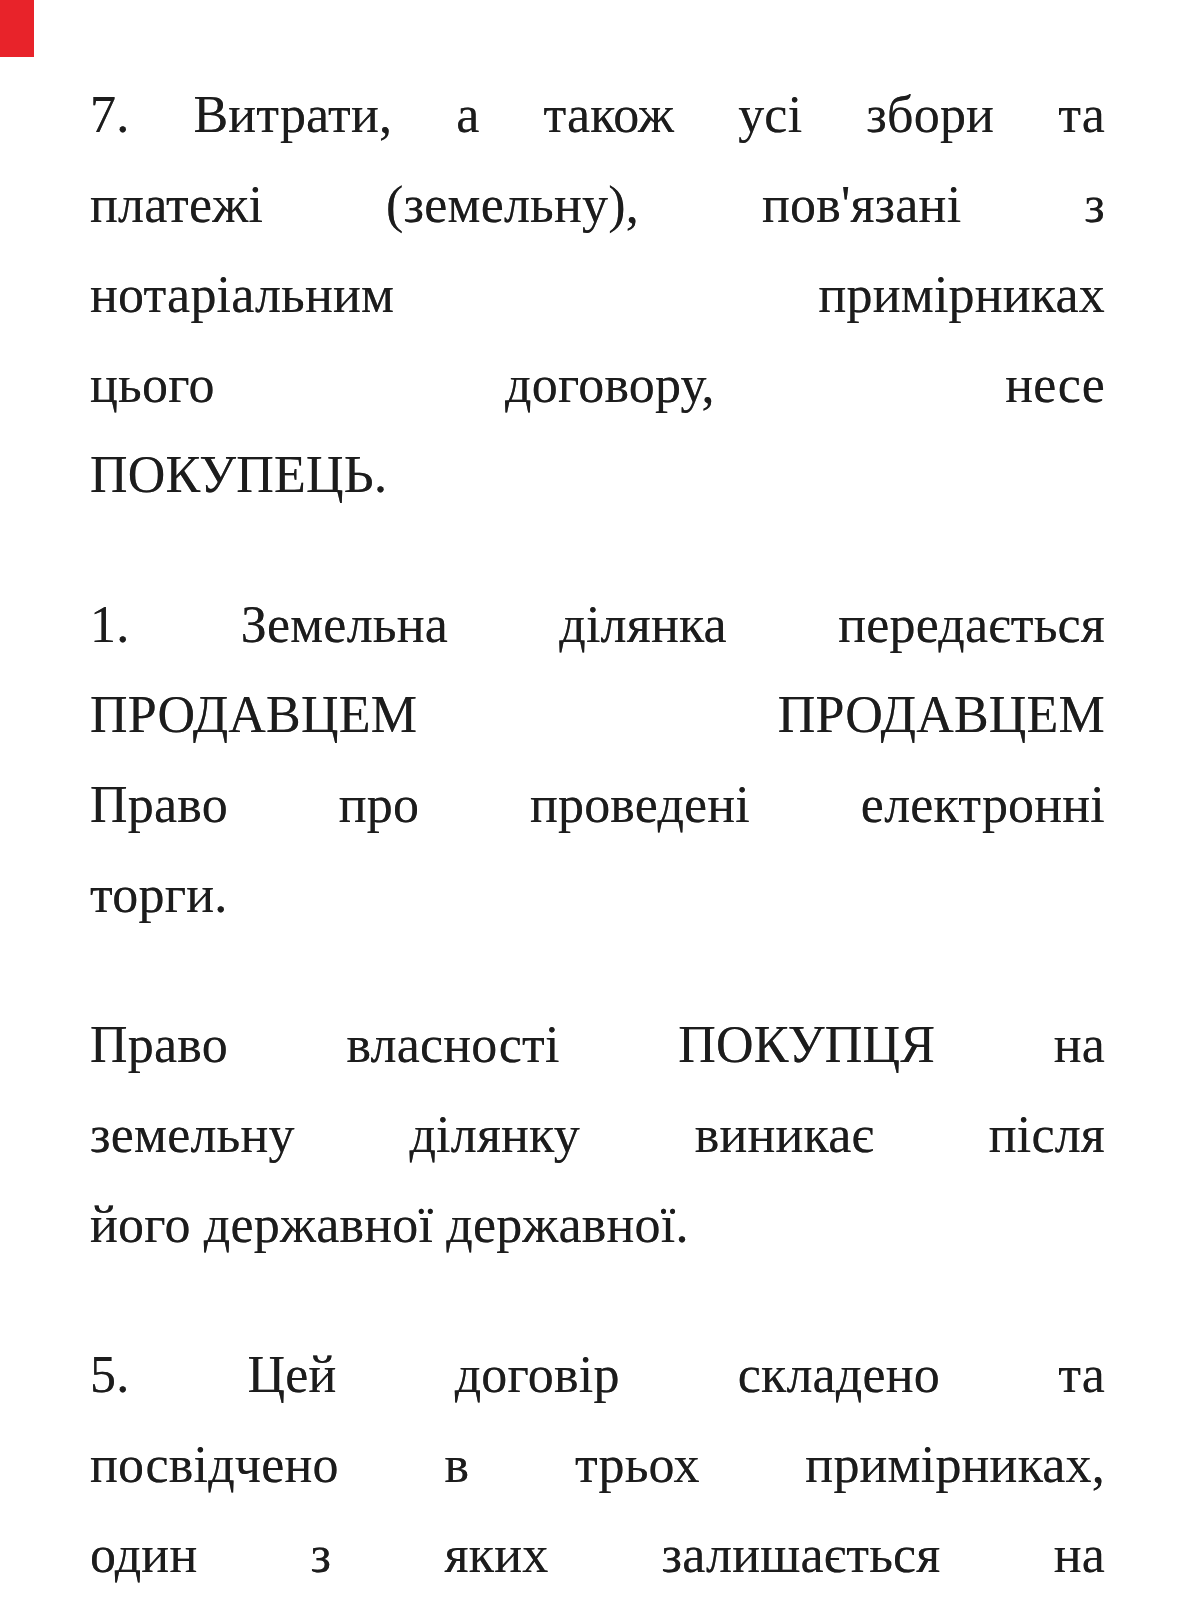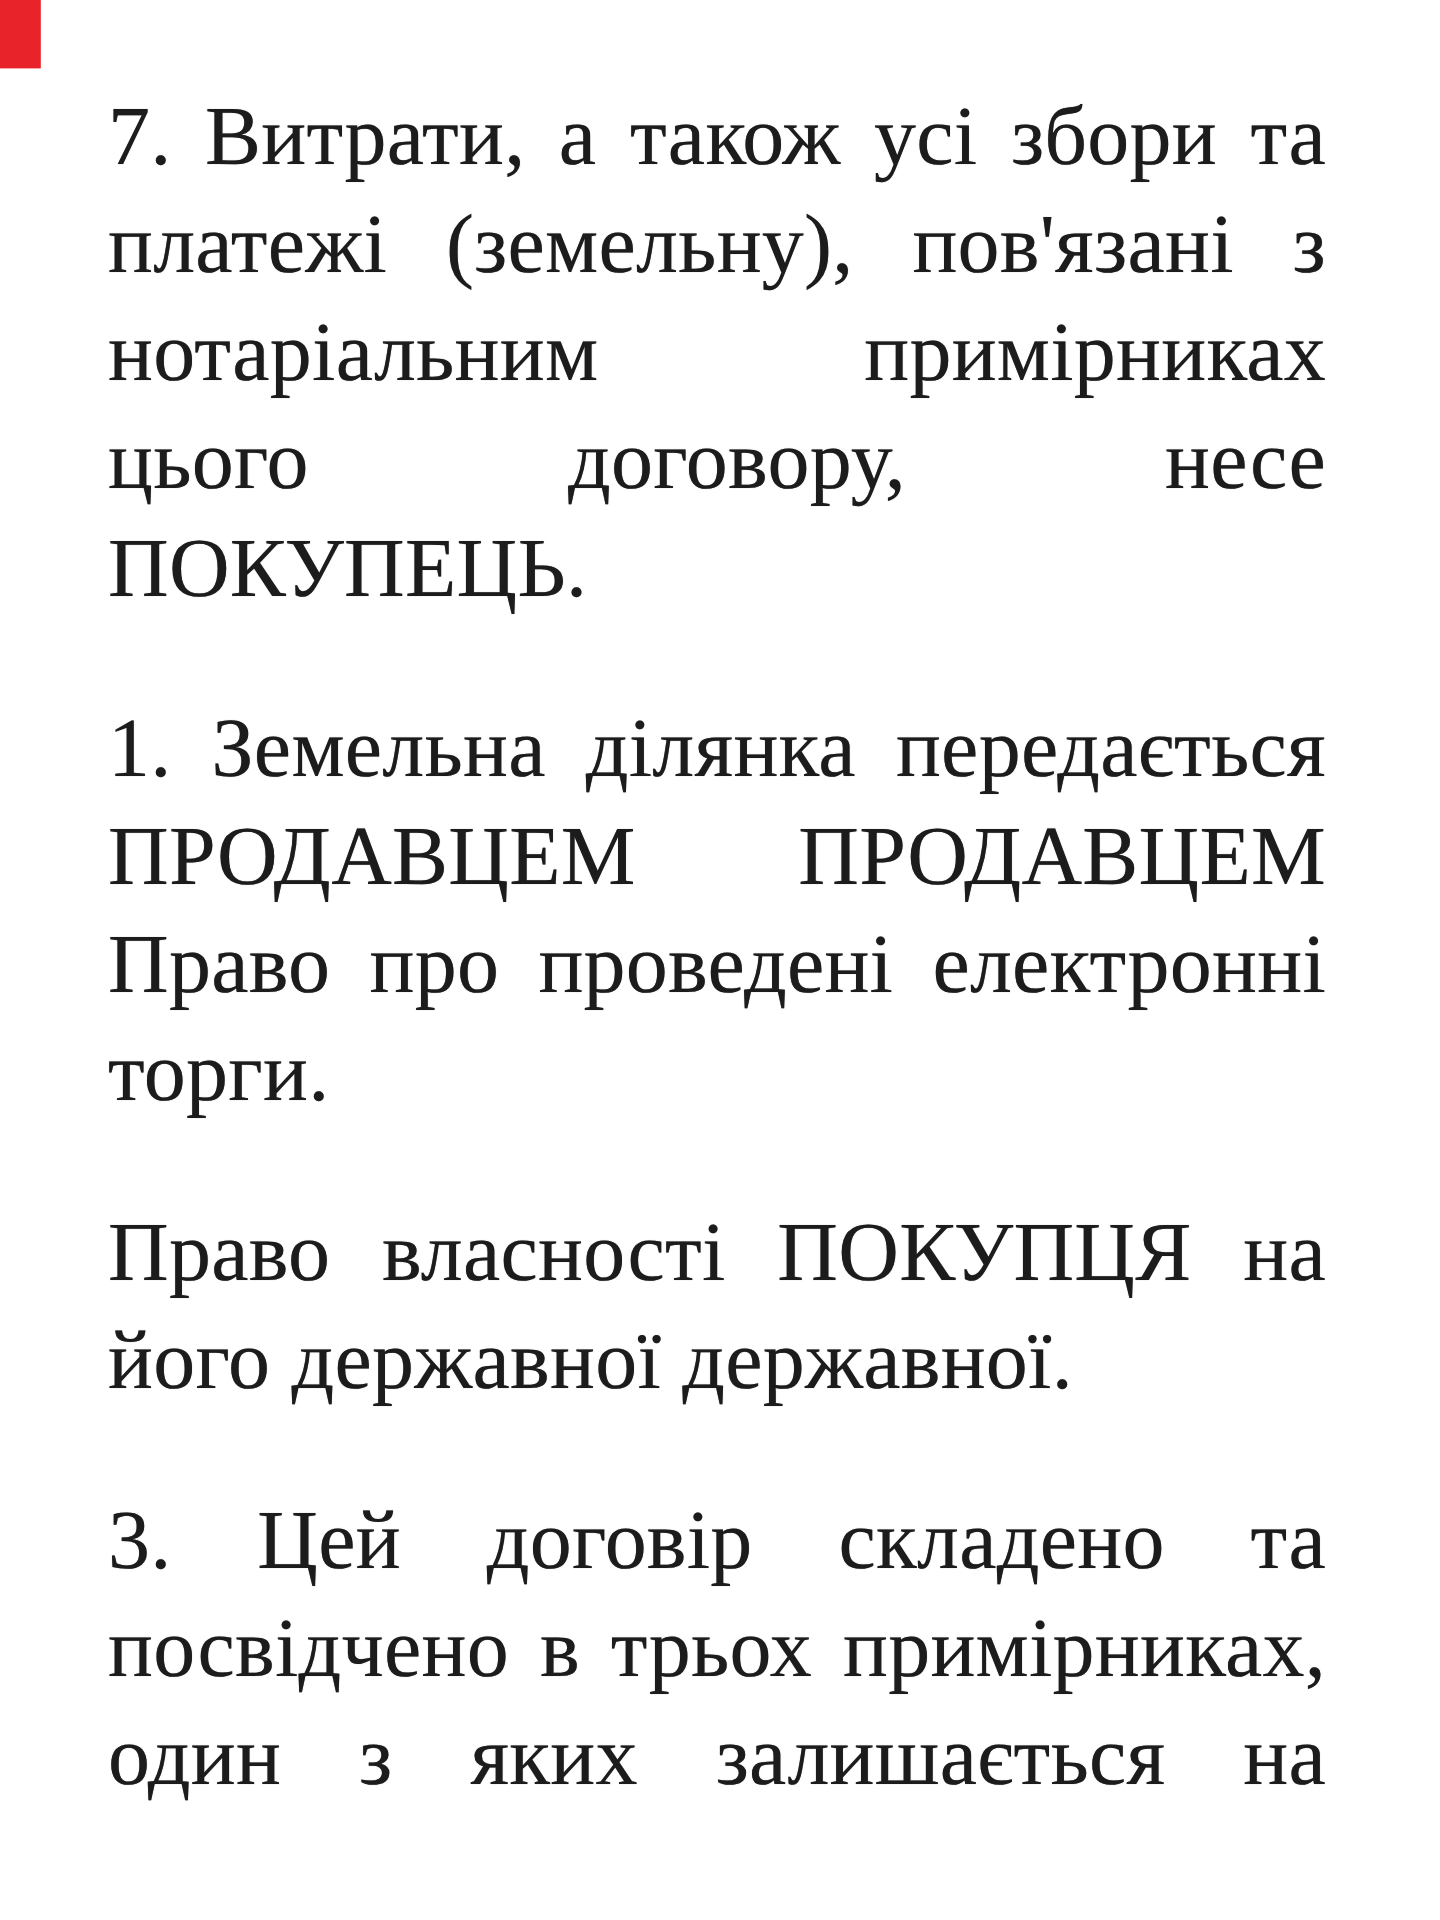--- a/index.html
+++ b/index.html
@@ -22,21 +22,21 @@
   }
   .red-mark {
     position: absolute;
     top: 0;
     left: 0;
     width: 34px;
     height: 57px;
   }
   .para {
     margin: 0 0 60px 0;
-    font-size: 70px;
+    font-size: 52px;
     line-height: 90px;
     letter-spacing: 0.2px;
   }
   .para:last-child {
     margin-bottom: 0;
   }
   .ln {
     text-align: justify;
     text-align-last: justify;
     text-shadow: 0 0 0.6px rgba(20,20,20,0.65);
@@ -63,22 +63,23 @@
 
   <div class="para">
     <div class="ln">1. Земельна ділянка передається</div>
     <div class="ln">ПРОДАВЦЕМ ПРОДАВЦЕМ</div>
     <div class="ln">Право про проведені електронні</div>
     <div class="ln end">торги.</div>
   </div>
 
   <div class="para">
     <div class="ln">Право власності ПОКУПЦЯ на</div>
+    <div class="ln">земельну ділянку виникає після</div>
     <div class="ln end">його державної державної.</div>
   </div>
 
   <div class="para">
-    <div class="ln">3. Цей договір складено та</div>
+    <div class="ln">5. Цей договір складено та</div>
     <div class="ln">посвідчено в трьох примірниках,</div>
     <div class="ln">один з яких залишається на</div>
   </div>
 
 </div>
 
 </body></html>

